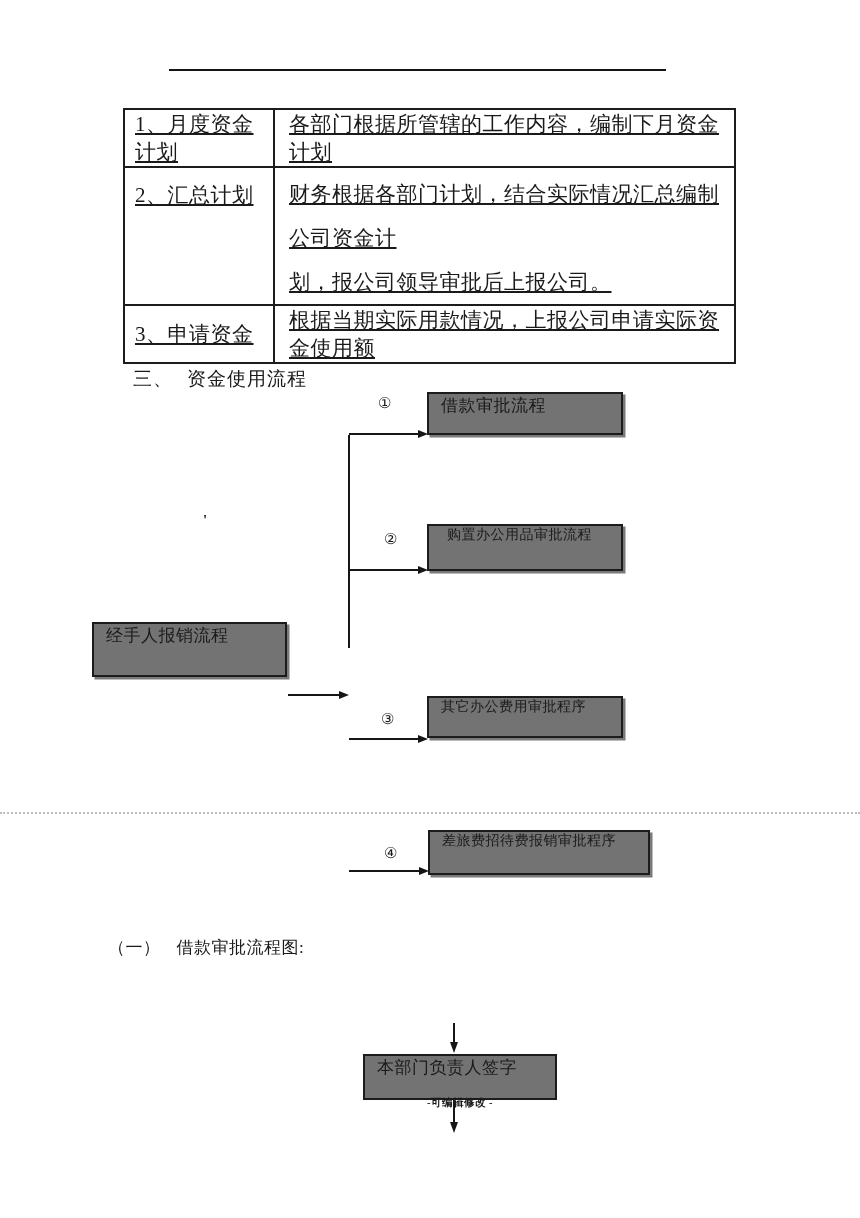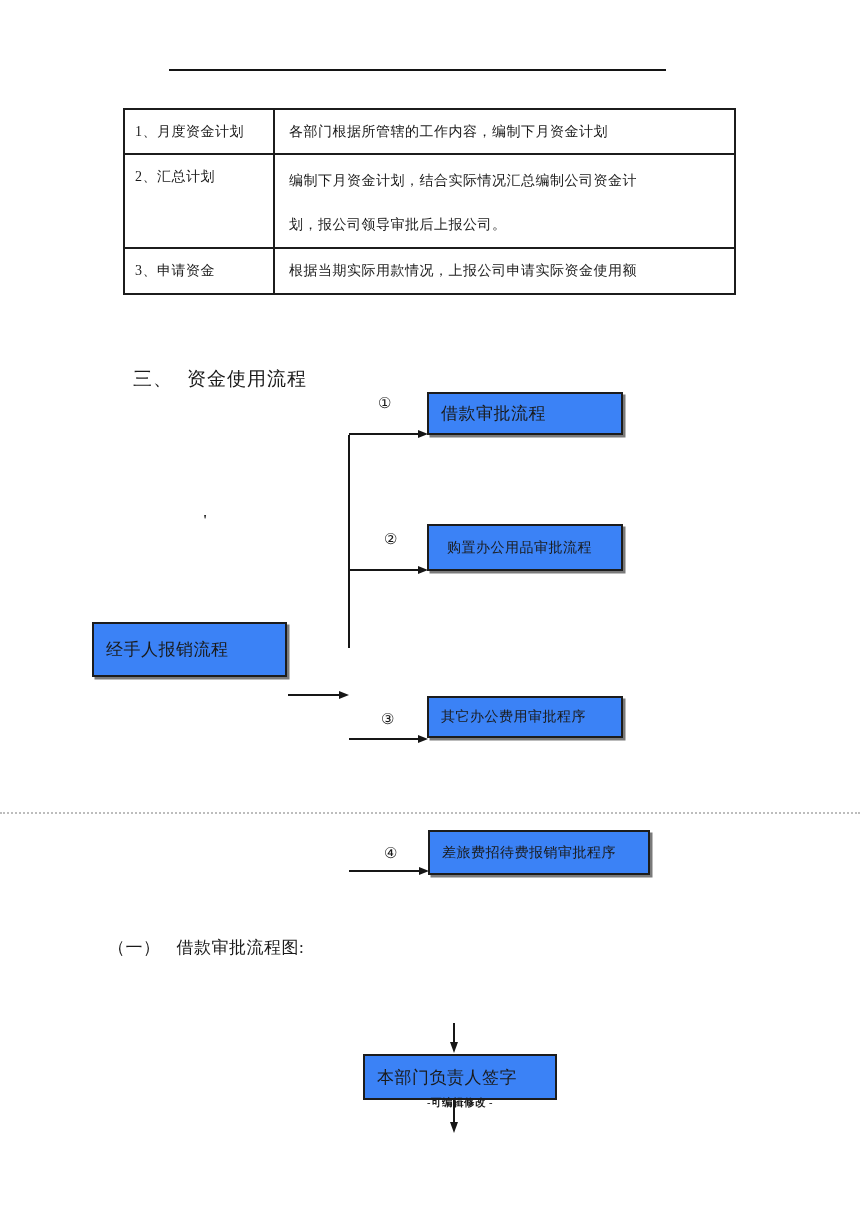--- a/index.html
+++ b/index.html
@@ -25,23 +25,24 @@
 
   
   .plan-table {
     position: absolute;
     left: 123px; top: 108px;
     border-collapse: collapse;
     table-layout: fixed;
   }
   .plan-table td {
     border: 2px solid #1c1c1c;
-    font-size: 14px;
+    font-size: 21px;
     letter-spacing: 0.5px;
     vertical-align: middle;
+    text-decoration: underline;
   }
   .plan-table .c1 { width: 150px; padding-left: 10px; }
   .plan-table .c2 { width: 461px; padding-left: 14px; border-radius: 13px; }
   .plan-table .r1 { height: 45px; }
   .plan-table .r2 { height: 91px; }
   .plan-table .r3 { height: 46px; }
   .plan-table .r2 .c1 { vertical-align: top; padding-top: 13px; }
   .plan-table .r2 .c2 { vertical-align: top; padding-top: 4px; line-height: 44px; }
 
   
@@ -59,24 +60,24 @@
     font-size: 17px;
     letter-spacing: 0.5px;
     white-space: nowrap;
   }
   .heading-2 .title { margin-left: 16px; }
 
   
   .flow-box {
     position: absolute;
     border: 2px solid #1c1c1c;
-    background: #3b82f6;
+    background: #737373;
     box-shadow: 2.5px 2.5px 0 #7a7a7a;
     display: flex;
-    align-items: center;
+    align-items: flex-start;
     padding-left: 12px;
     letter-spacing: 0.5px;
   }
   .flow-box.plain { box-shadow: none; }
 
   .box-1 { left: 427px; top: 392px; width: 196px; height: 43px; font-size: 17px; }
   .box-2 { left: 427px; top: 524px; width: 196px; height: 47px; font-size: 14px; padding-left: 18px; }
   .box-3 { left: 427px; top: 696px; width: 196px; height: 42px; font-size: 14px; }
   .box-4 { left: 428px; top: 830px; width: 222px; height: 45px; font-size: 14px; }
   .box-source { left: 92px;  top: 622px; width: 195px; height: 55px; font-size: 17px; }
@@ -174,21 +175,21 @@
 
   <table class="plan-table">
     <tbody>
       <tr class="r1">
         <td class="c1">1、月度资金计划</td>
         <td class="c2">各部门根据所管辖的工作内容，编制下月资金计划</td>
       </tr>
       <tr class="r2">
         <td class="c1">2、汇总计划</td>
         <td class="c2">
-          <div>编制下月资金计划，结合实际情况汇总编制公司资金计</div>
+          <div>财务根据各部门计划，结合实际情况汇总编制公司资金计</div>
           <div>划，报公司领导审批后上报公司。</div>
         </td>
       </tr>
       <tr class="r3">
         <td class="c1">3、申请资金</td>
         <td class="c2">根据当期实际用款情况，上报公司申请实际资金使用额</td>
       </tr>
     </tbody>
   </table>
 

